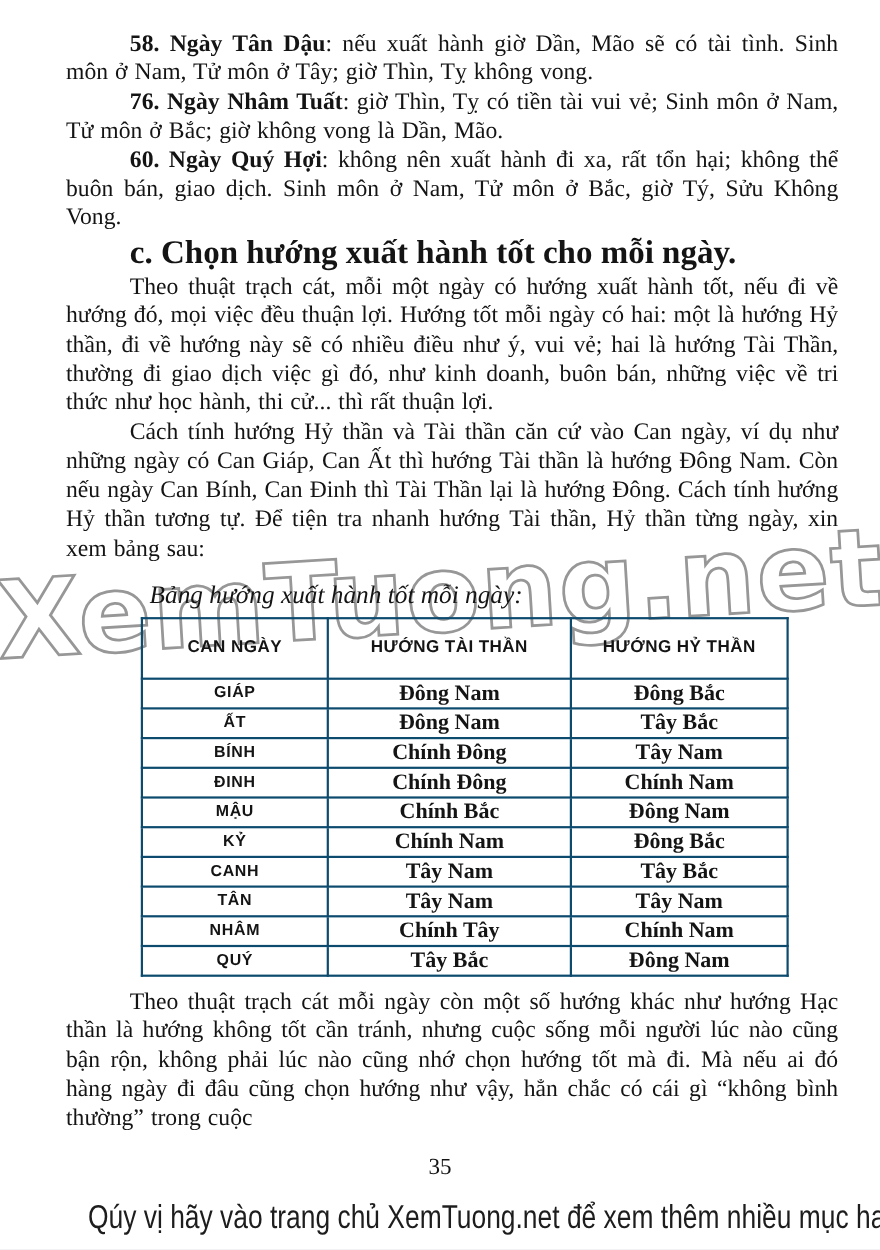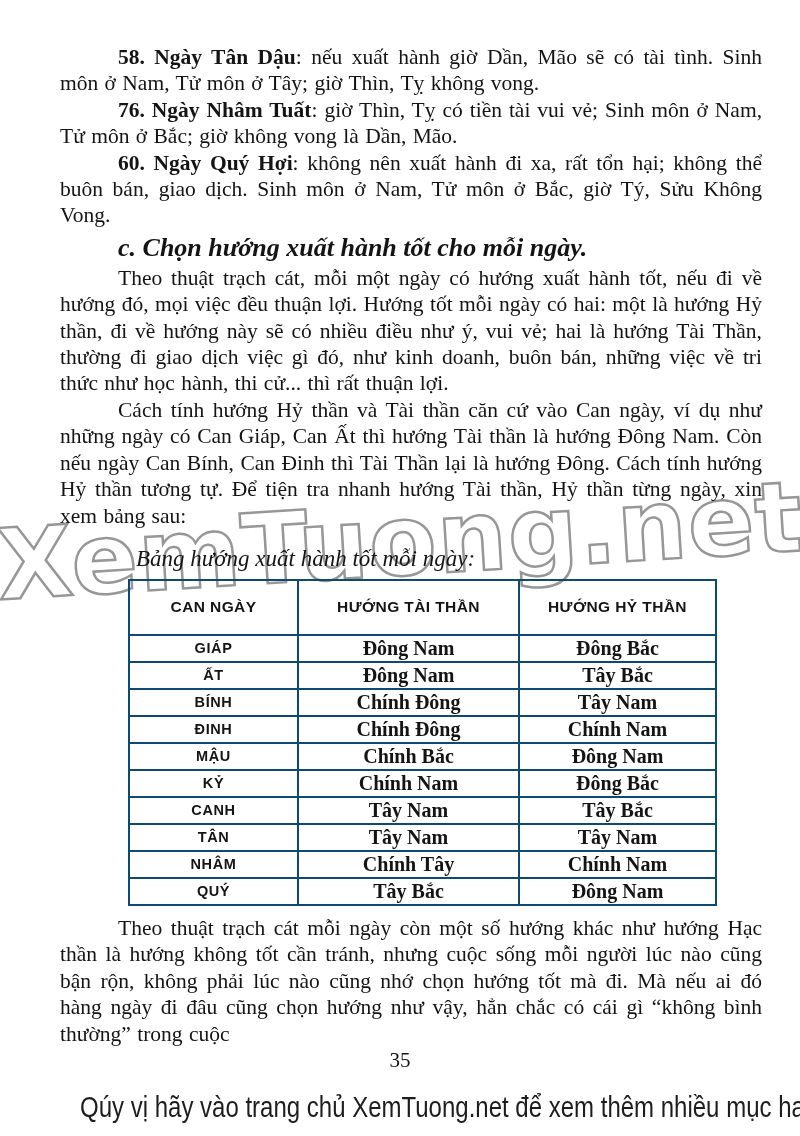--- a/index.html
+++ b/index.html
@@ -29,38 +29,37 @@
     transform: rotate(-3.5deg);
     z-index: 1;
     white-space: nowrap;
     pointer-events: none;
   }
   
   .content {
     position: relative;
     z-index: 2;
     margin: 0 38px 0 60px;
-    padding-top: 44px;
+    padding-top: 26px;
     width: 702px;
   }
   p.body {
     margin: 0;
     font-size: 21.5px;
     line-height: 26.4px;
     text-align: justify;
     text-indent: 58px;
     word-spacing: 1px;
   }
   p.heading {
     margin: 5px 0 4px 0;
-    font-size: 26px;
+    font-size: 30px;
     line-height: 27px;
     font-weight: bold;
     text-indent: 58px;
-    font-style: italic;
   }
   p.table-title {
     margin: 16px 0 0 0;
     padding-left: 76px;
     font-style: italic;
     font-size: 23px;
     line-height: 28px;
   }
   
   table.directions {

